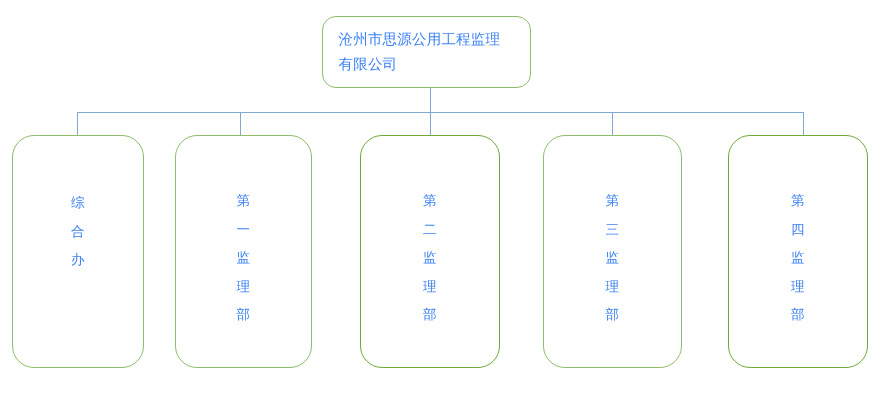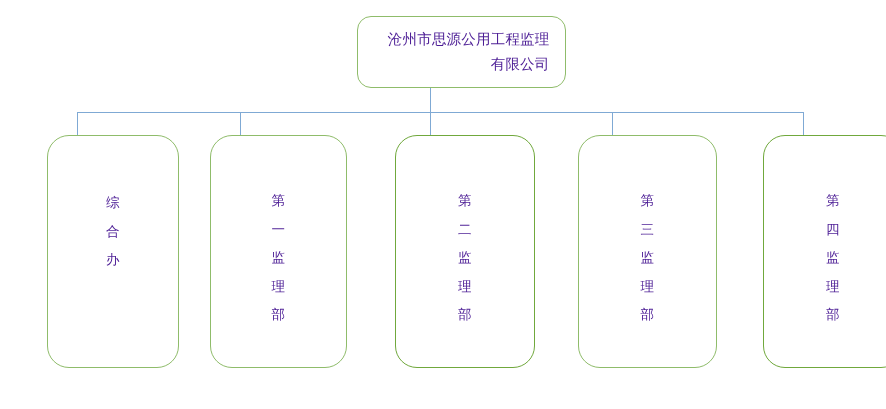--- a/index.html
+++ b/index.html
@@ -19,23 +19,22 @@
   }
 
   
   .node {
     position: absolute;
     box-sizing: border-box;
     background: #ffffff;
     display: flex;
     align-items: center;
     justify-content: center;
-    text-align: right;
-    color: #4c1d95;
-    margin-left: 35px;
+    text-align: left;
+    color: #3b82f6;
   }
 
   .node-root {
     left: 322px;
     top: 16px;
     width: 209px;
     height: 72px;
     border: 1.2px solid #8FBC6A;
     border-radius: 14px;
   }

